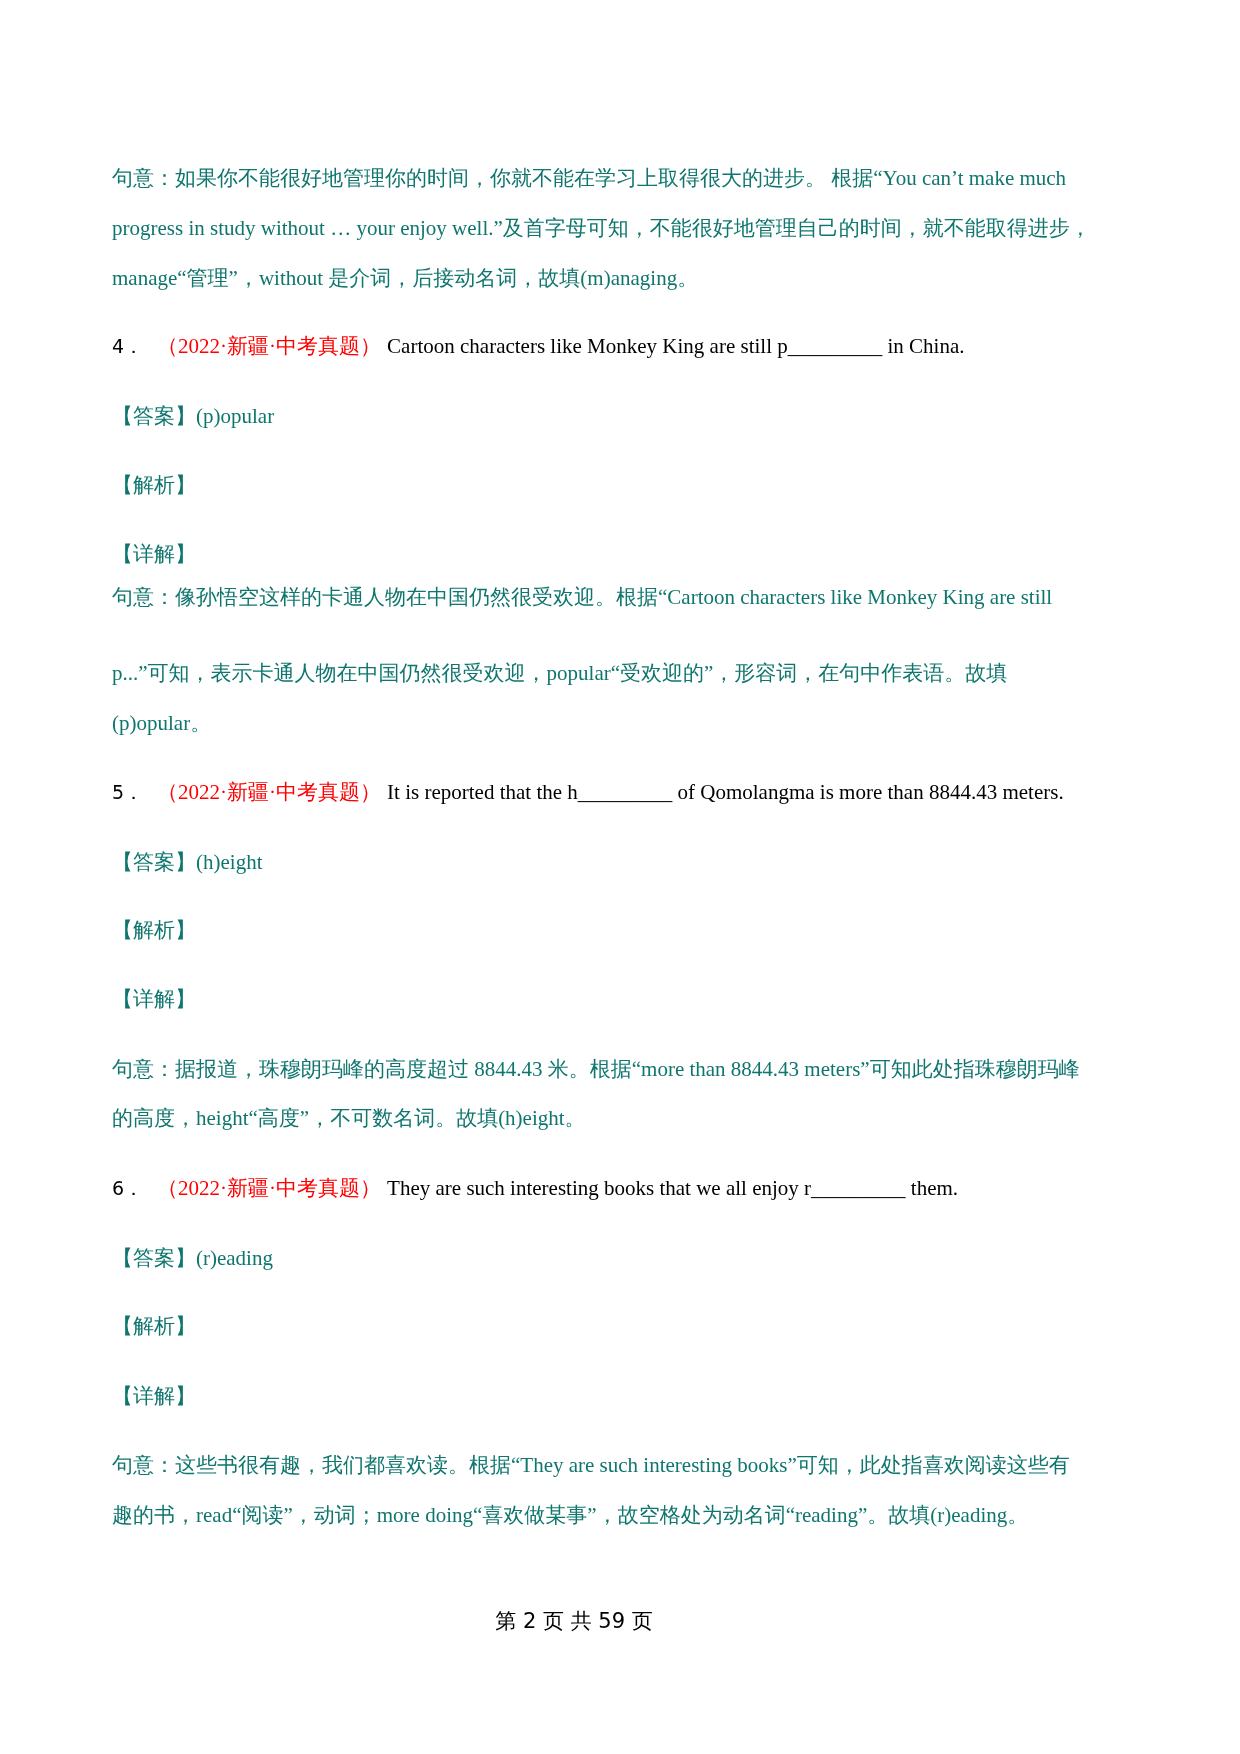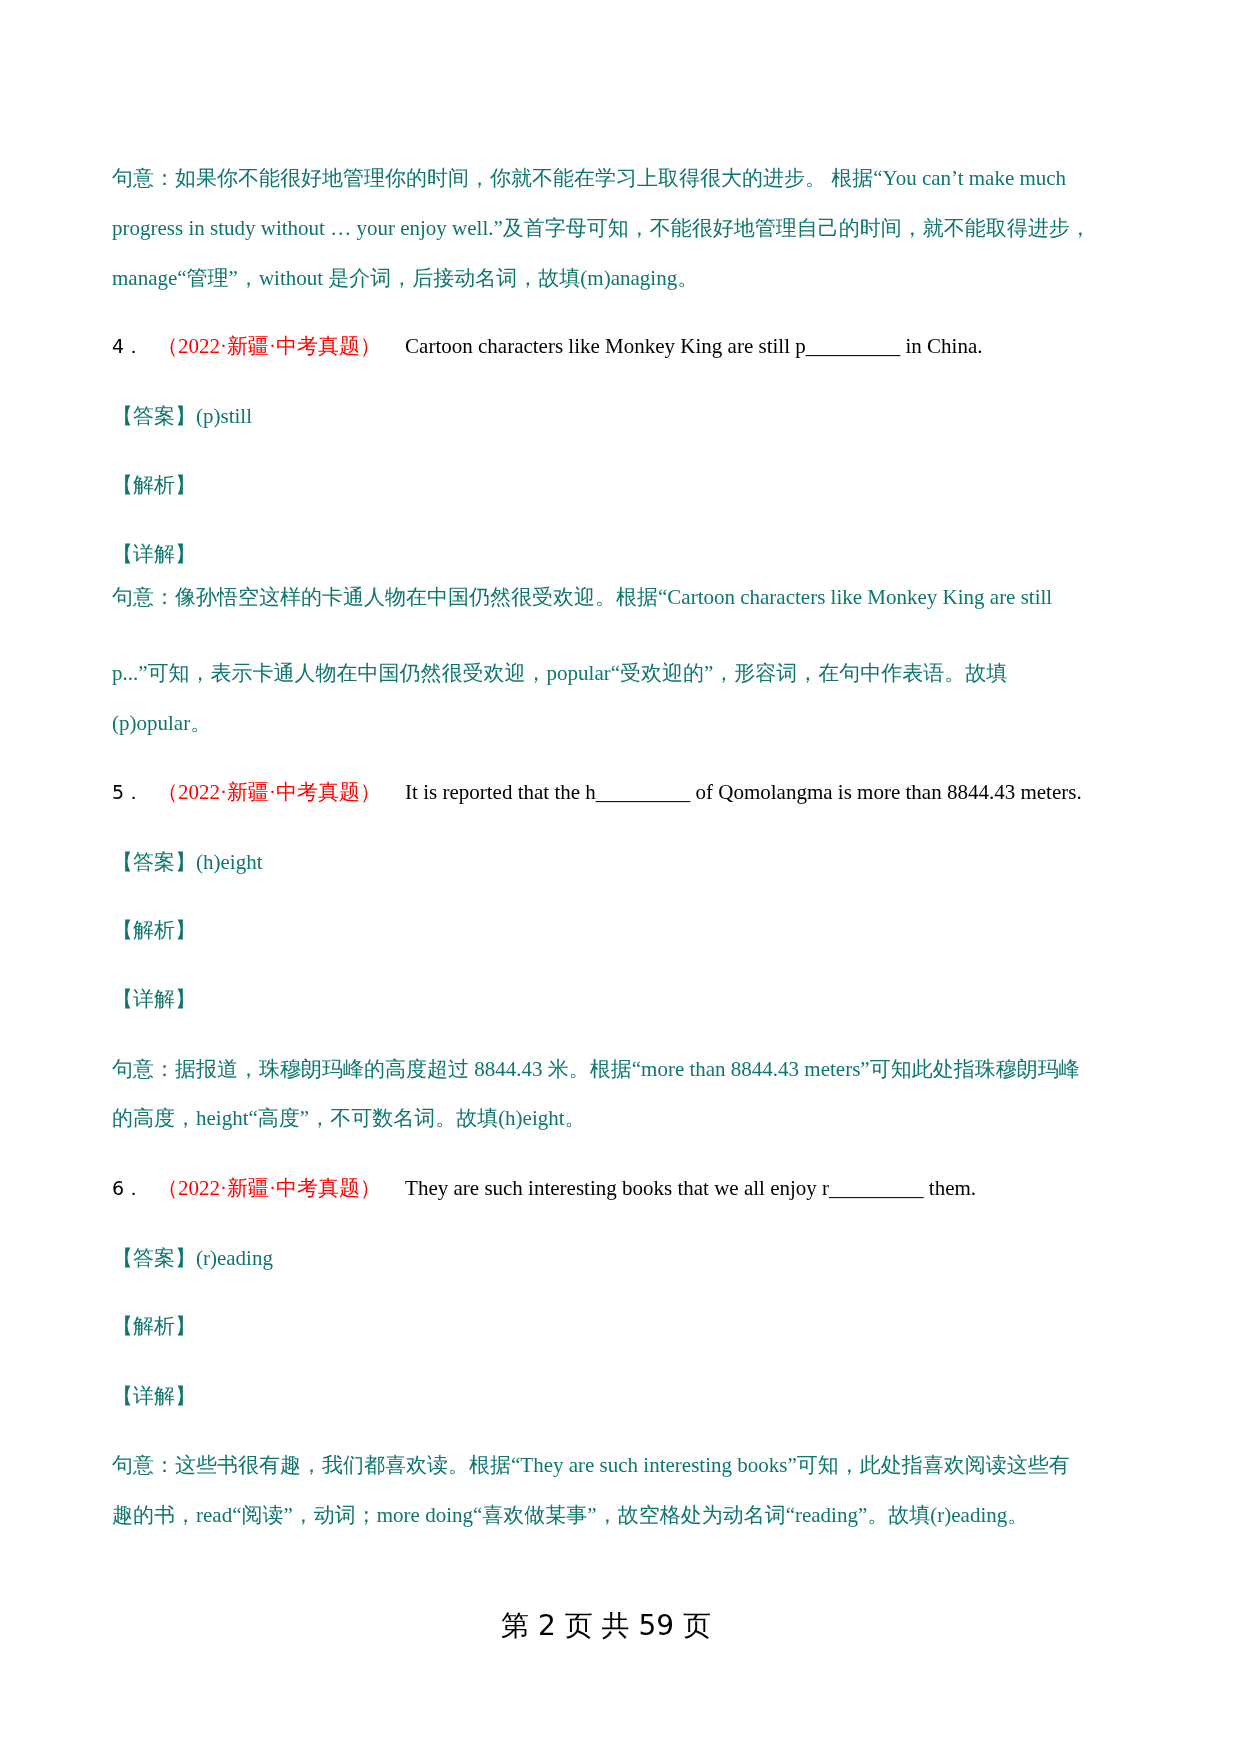--- a/index.html
+++ b/index.html
@@ -2,36 +2,36 @@
 <html><head>
 <meta charset="utf-8">
 <style>
   html, body { margin: 0; padding: 0; background: #ffffff; }
   body { width: 1240px; height: 1754px; position: relative; overflow: hidden;
          font-family: "Liberation Serif", "DejaVu Serif", serif; color: #000; }
   .line { position: absolute; left: 112px; white-space: nowrap; font-size: 21px; line-height: 26px; }
   .red { color: #0f766e; }
   .black { color: #000000; }
   .qnum { font-family: "DejaVu Sans", sans-serif; font-size: 19px; margin-right: 14px; }
-  .src { color: #ff0000; margin-right: 24px; }
-  .footer { position: absolute; left: 0; width: 1148px; text-align: center; font-size: 28px;
-            font-family: "DejaVu Sans", sans-serif; top: 1607px; padding-left: 32px; }
+  .src { color: #ff0000; margin-right: 6px; }
+  .footer { position: absolute; left: 0; width: 1148px; text-align: center; font-size: 21px;
+            font-family: "DejaVu Sans", sans-serif; top: 1607px; }
 </style>
 </head>
 <body>
 
 <div class="line red" style="top:165px">句意：如果你不能很好地管理你的时间，你就不能在学习上取得很大的进步。 根据“You can’t make much</div>
 <div class="line red" style="top:215px">progress in study without … your enjoy well.”及首字母可知，不能很好地管理自己的时间，就不能取得进步，</div>
 <div class="line red" style="top:265px">manage“管理”，without 是介词，后接动名词，故填(m)anaging。</div>
 
 <div class="line black" style="top:333px">
   <span class="qnum">4．</span><span class="src">（2022·新疆·中考真题）</span><span>Cartoon characters like Monkey King are still p_________ in China.</span>
 </div>
 <div class="line red" style="top:403px">
-  <span>【答案】</span><span>(p)still</span>
+  <span>【答案】</span><span>(p)opular</span>
 </div>
 <div class="line red" style="top:472px">【解析】</div>
 <div class="line red" style="top:541px">【详解】</div>
 <div class="line red" style="top:584px">句意：像孙悟空这样的卡通人物在中国仍然很受欢迎。根据“Cartoon characters like Monkey King are still</div>
 <div class="line red" style="top:660px">p...”可知，表示卡通人物在中国仍然很受欢迎，popular“受欢迎的”，形容词，在句中作表语。故填</div>
 <div class="line red" style="top:710px">(p)opular。</div>
 
 <div class="line black" style="top:779px">
   <span class="qnum">5．</span><span class="src">（2022·新疆·中考真题）</span><span>It is reported that the h_________ of Qomolangma is more than 8844.43 meters.</span>
 </div>

